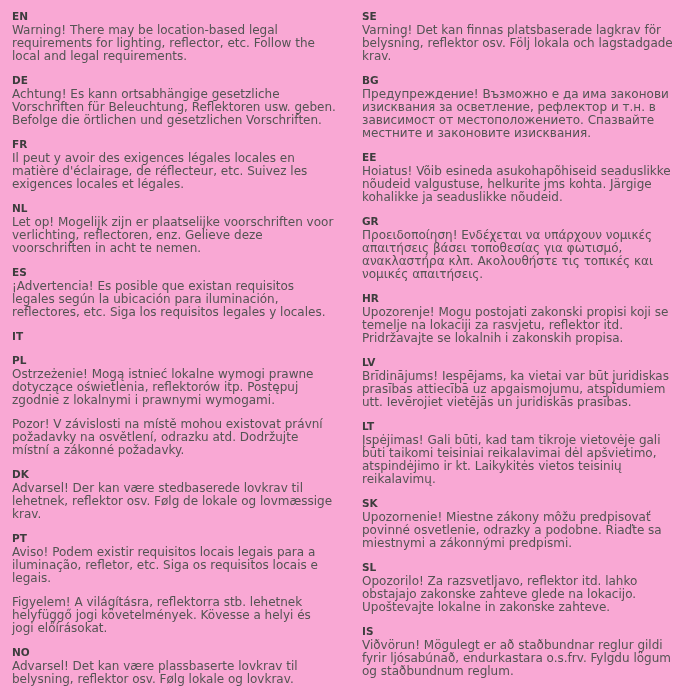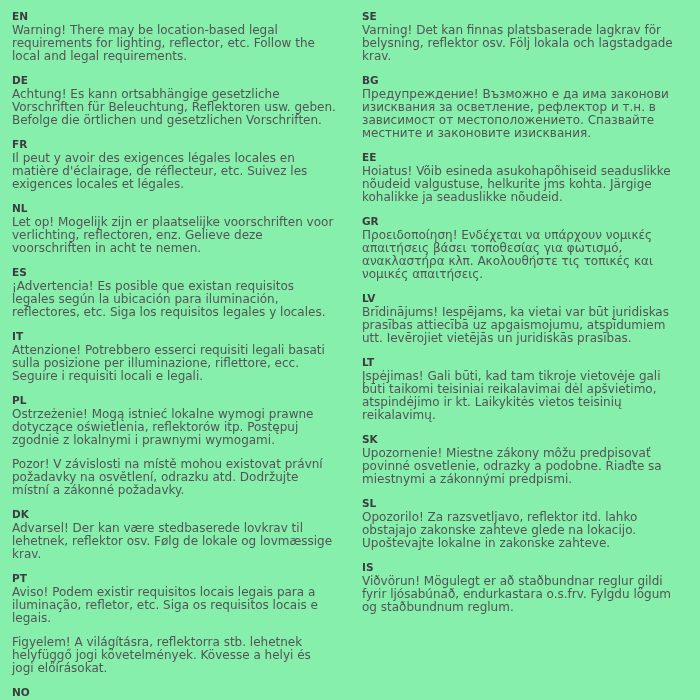--- a/index.html
+++ b/index.html
@@ -4,21 +4,21 @@
 <style>
   html, body { margin: 0; padding: 0; background: #ffffff; }
   .page {
     width: 700px;
     height: 700px;
     box-sizing: border-box;
     padding: 10px 14px 8px 12px;
     display: flex;
     gap: 26px;
     font-family: "DejaVu Sans", "Liberation Sans", sans-serif;
-    background: #86efac;
+    background: #f9a8d4;
     overflow: hidden;
   }
   .col { flex: 1 1 0; min-width: 0; }
   .entry { margin-bottom: 11px; }
   .code {
     font-weight: bold;
     font-size: 10.5px;
     line-height: 13px;
     color: #3d3d3d;
     margin: 0 0 1px 0;
@@ -51,21 +51,20 @@
     <section class="entry">
       <h3 class="code">NL</h3>
       <p class="text">Let op! Mogelijk zijn er plaatselijke voorschriften voor verlichting, reflectoren, enz. Gelieve deze voorschriften in acht te nemen.</p>
     </section>
     <section class="entry">
       <h3 class="code">ES</h3>
       <p class="text">¡Advertencia! Es posible que existan requisitos legales según la ubicación para iluminación, reflectores, etc. Siga los requisitos legales y locales.</p>
     </section>
     <section class="entry">
       <h3 class="code">IT</h3>
-      <p class="text">Attenzione! Potrebbero esserci requisiti legali basati sulla posizione per illuminazione, riflettore, ecc. Seguire i requisiti locali e legali.</p>
     </section>
     <section class="entry">
       <h3 class="code">PL</h3>
       <p class="text">Ostrzeżenie! Mogą istnieć lokalne wymogi prawne dotyczące oświetlenia, reflektorów itp. Postępuj zgodnie z lokalnymi i prawnymi wymogami.</p>
     </section>
     <section class="entry">
       <p class="text">Pozor! V závislosti na místě mohou existovat právní požadavky na osvětlení, odrazku atd. Dodržujte místní a zákonné požadavky.</p>
     </section>
     <section class="entry">
       <h3 class="code">DK</h3>
@@ -96,20 +95,24 @@
     </section>
     <section class="entry">
       <h3 class="code">EE</h3>
       <p class="text">Hoiatus! Võib esineda asukohapõhiseid seaduslikke nõudeid valgustuse, helkurite jms kohta. Järgige kohalikke ja seaduslikke nõudeid.</p>
     </section>
     <section class="entry">
       <h3 class="code">GR</h3>
       <p class="text">Προειδοποίηση! Ενδέχεται να υπάρχουν νομικές απαιτήσεις βάσει τοποθεσίας για φωτισμό, ανακλαστήρα κλπ. Ακολουθήστε τις τοπικές και νομικές απαιτήσεις.</p>
     </section>
     <section class="entry">
+      <h3 class="code">HR</h3>
+      <p class="text">Upozorenje! Mogu postojati zakonski propisi koji se temelje na lokaciji za rasvjetu, reflektor itd. Pridržavajte se lokalnih i zakonskih propisa.</p>
+    </section>
+    <section class="entry">
       <h3 class="code">LV</h3>
       <p class="text">Brīdinājums! Iespējams, ka vietai var būt juridiskas prasības attiecībā uz apgaismojumu, atspīdumiem utt. Ievērojiet vietējās un juridiskās prasības.</p>
     </section>
     <section class="entry">
       <h3 class="code">LT</h3>
       <p class="text">Įspėjimas! Gali būti, kad tam tikroje vietovėje gali būti taikomi teisiniai reikalavimai dėl apšvietimo, atspindėjimo ir kt. Laikykitės vietos teisinių reikalavimų.</p>
     </section>
     <section class="entry">
       <h3 class="code">SK</h3>
       <p class="text">Upozornenie! Miestne zákony môžu predpisovať povinné osvetlenie, odrazky a podobne. Riaďte sa miestnymi a zákonnými predpismi.</p>

